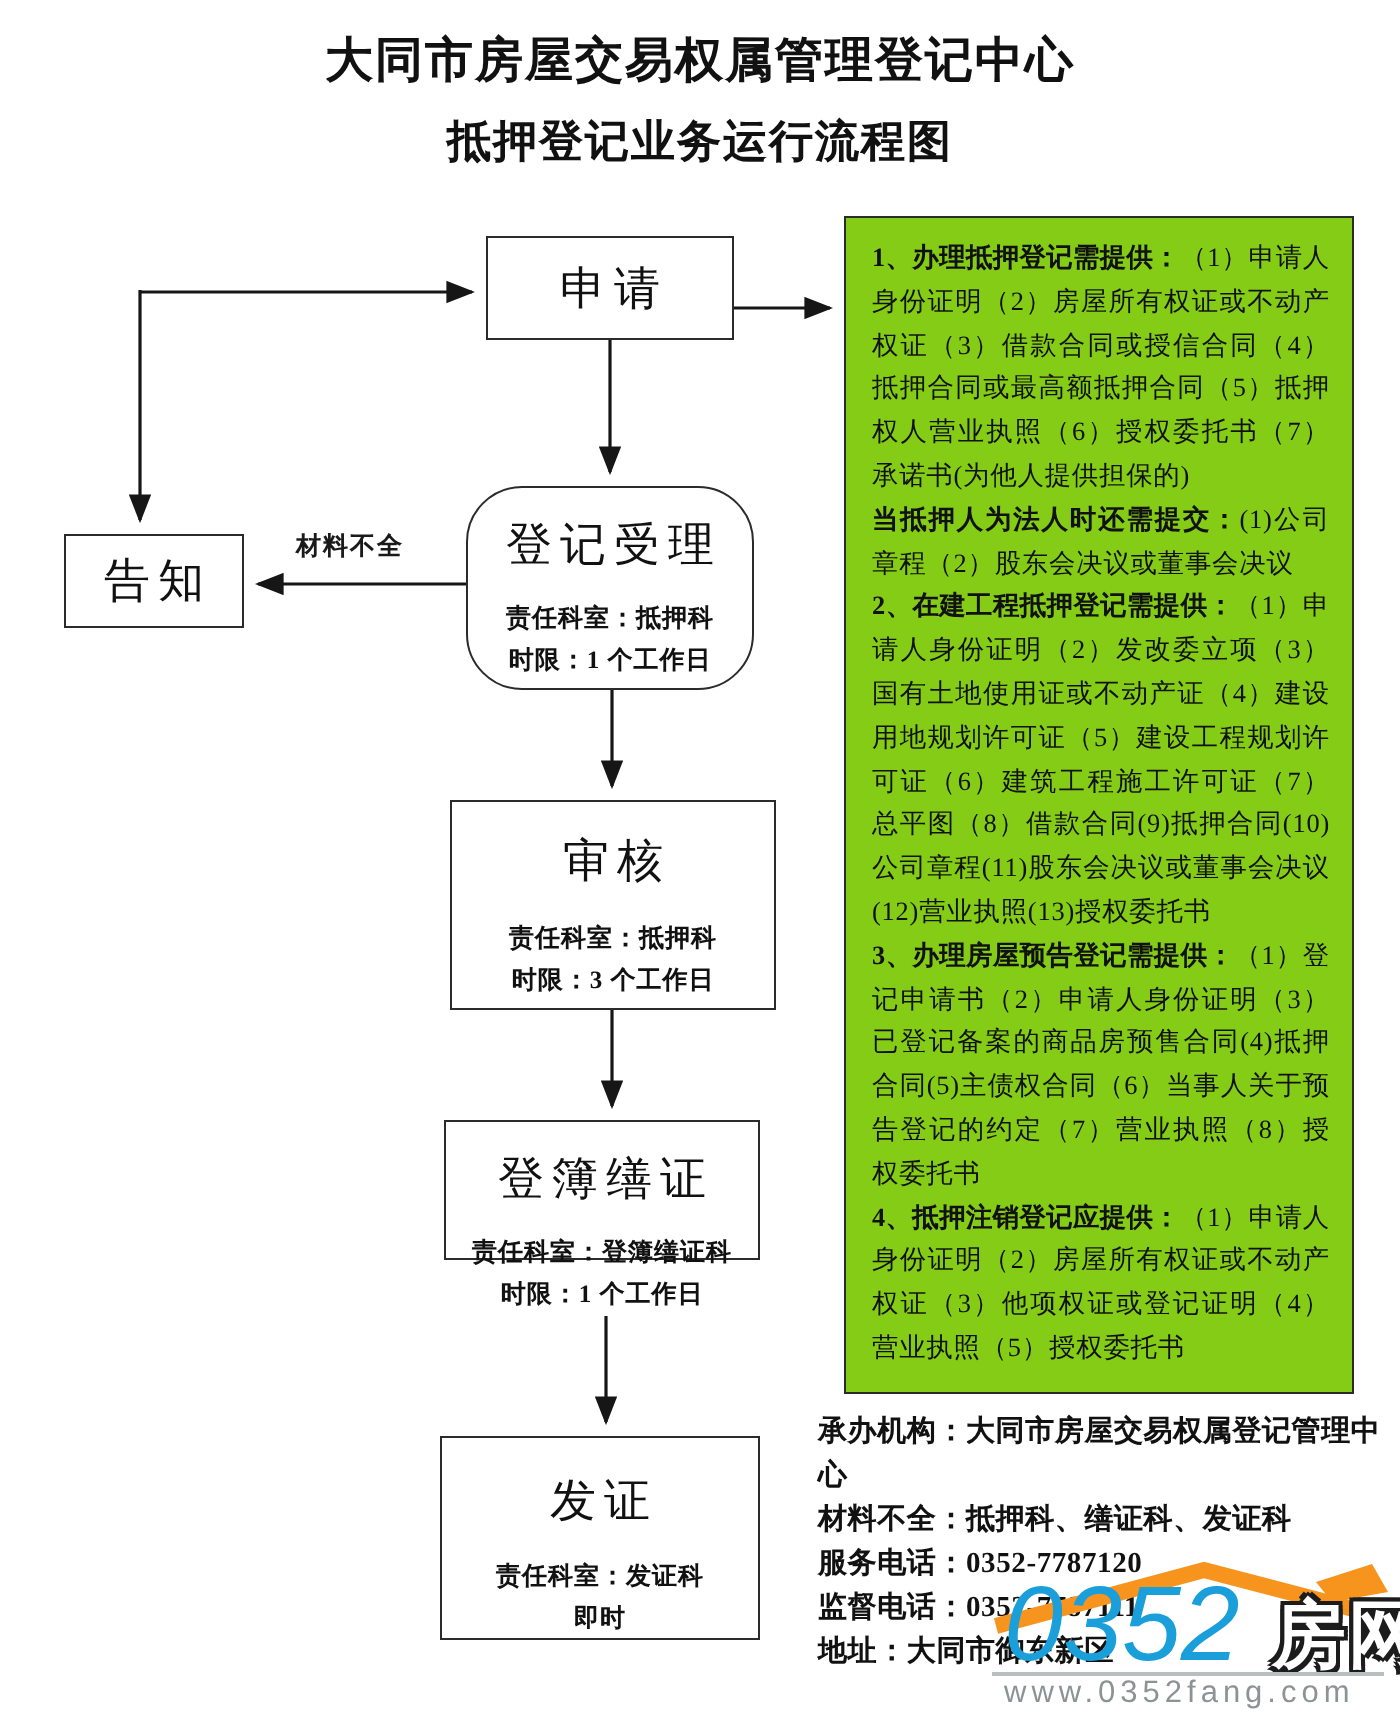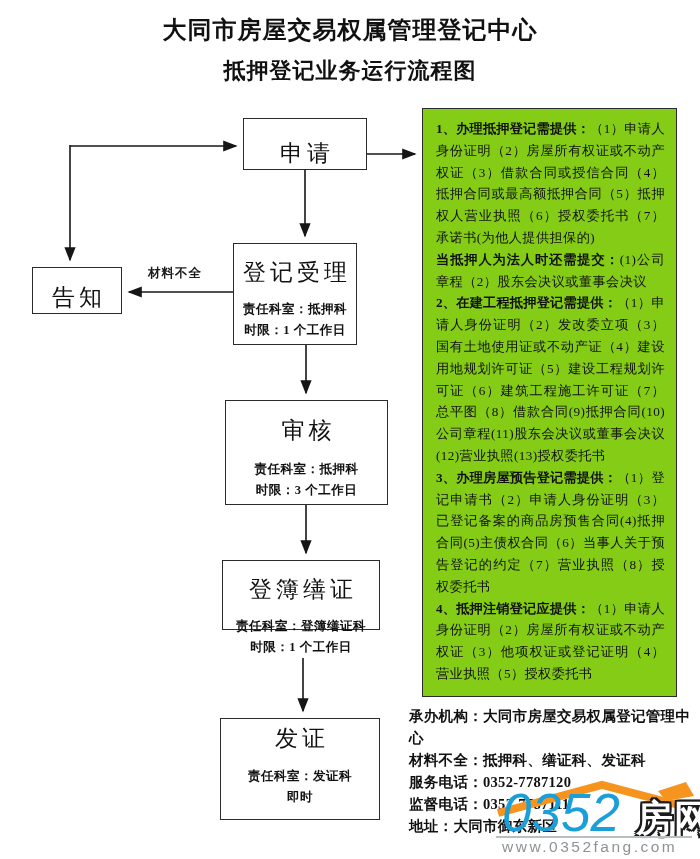--- a/index.html
+++ b/index.html
@@ -10,21 +10,21 @@
   .title{left:0;width:700px;text-align:center;font-weight:bold;color:#111;}
   #title1{top:14px;font-size:24px;letter-spacing:1px;}
   #title2{top:56px;font-size:22px;letter-spacing:1px;}
   
   #edges{left:0;top:0;width:700px;height:859px;z-index:1;}
   
   .fbox{border:1.6px solid #2b2b2b;background:#fff;z-index:2;box-sizing:border-box;
         display:flex;flex-direction:column;align-items:center;}
   .fbox .big{font-size:23px;letter-spacing:4px;text-indent:4px;color:#111;}
   .fbox .sub{font-size:12.5px;font-weight:bold;line-height:21px;letter-spacing:0.5px;color:#111;}
-  .center-one{justify-content:flex-end;}
+  .center-one{justify-content:center;}
   
   #panel{left:422px;top:108px;width:255px;height:589px;border:1.7px solid #2b2b2b;
          box-sizing:border-box;z-index:2;background:#84cc16;padding:9px 11px 0 13px;}
   #panel p{margin:0;font-size:13.2px;line-height:21.8px;text-align:justify;
            letter-spacing:0.4px;color:#111;}
   #panel b{letter-spacing:0.2px;}
   
   #edge-label{left:148px;top:265px;font-size:12.5px;font-weight:bold;letter-spacing:1px;z-index:3;}
   
   #footer{left:409px;top:705px;width:290px;z-index:2;}
@@ -71,39 +71,39 @@
 <div class="abs" id="edge-label">材料不全</div>
 
 <div class="abs fbox center-one" style="left:243px;top:118px;width:124px;height:52px;">
   <span class="big">申请</span>
 </div>
 
 <div class="abs fbox center-one" style="left:32px;top:267px;width:90px;height:47px;">
   <span class="big">告知</span>
 </div>
 
-<div class="abs fbox" style="left:233px;top:243px;width:124px;height:102px;padding-top:13px;">
+<div class="abs fbox" style="left:233px;top:243px;width:144px;height:102px;padding-top:13px;border-radius:28px;">
   <span class="big" style="margin-bottom:11px;">登记受理</span>
   <span class="sub">责任科室：抵押科</span>
   <span class="sub">时限：1 个工作日</span>
 </div>
 
 <div class="abs fbox" style="left:225px;top:400px;width:163px;height:105px;padding-top:14px;">
   <span class="big" style="margin-bottom:13px;">审核</span>
   <span class="sub">责任科室：抵押科</span>
   <span class="sub">时限：3 个工作日</span>
 </div>
 
 <div class="abs fbox" style="left:222px;top:560px;width:158px;height:70px;padding-top:13px;">
   <span class="big" style="margin-bottom:11px;">登簿缮证</span>
   <span class="sub">责任科室：登簿缮证科</span>
   <span class="sub">时限：1 个工作日</span>
 </div>
 
-<div class="abs fbox" style="left:220px;top:718px;width:160px;height:102px;padding-top:4px;">
+<div class="abs fbox" style="left:220px;top:718px;width:160px;height:102px;padding-top:16px;">
   <span class="big" style="margin-bottom:12px;">发证</span>
   <span class="sub">责任科室：发证科</span>
   <span class="sub">即时</span>
 </div>
 
 <div class="abs" id="panel">
   <p><b>1、办理抵押登记需提供：</b><span>（1）申请人身份证明（2）房屋所有权证或不动产权证（3）借款合同或授信合同（4）抵押合同或最高额抵押合同（5）抵押权人营业执照（6）授权委托书（7）承诺书(为他人提供担保的)</span></p>
   <p><b>当抵押人为法人时还需提交：</b><span>(1)公司章程（2）股东会决议或董事会决议</span></p>
   <p><b>2、在建工程抵押登记需提供：</b><span>（1）申请人身份证明（2）发改委立项（3）国有土地使用证或不动产证（4）建设用地规划许可证（5）建设工程规划许可证（6）建筑工程施工许可证（7）总平图（8）借款合同(9)抵押合同(10)公司章程(11)股东会决议或董事会决议(12)营业执照(13)授权委托书</span></p>
   <p><b>3、办理房屋预告登记需提供：</b><span>（1）登记申请书（2）申请人身份证明（3）已登记备案的商品房预售合同(4)抵押合同(5)主债权合同（6）当事人关于预告登记的约定（7）营业执照（8）授权委托书</span></p>

